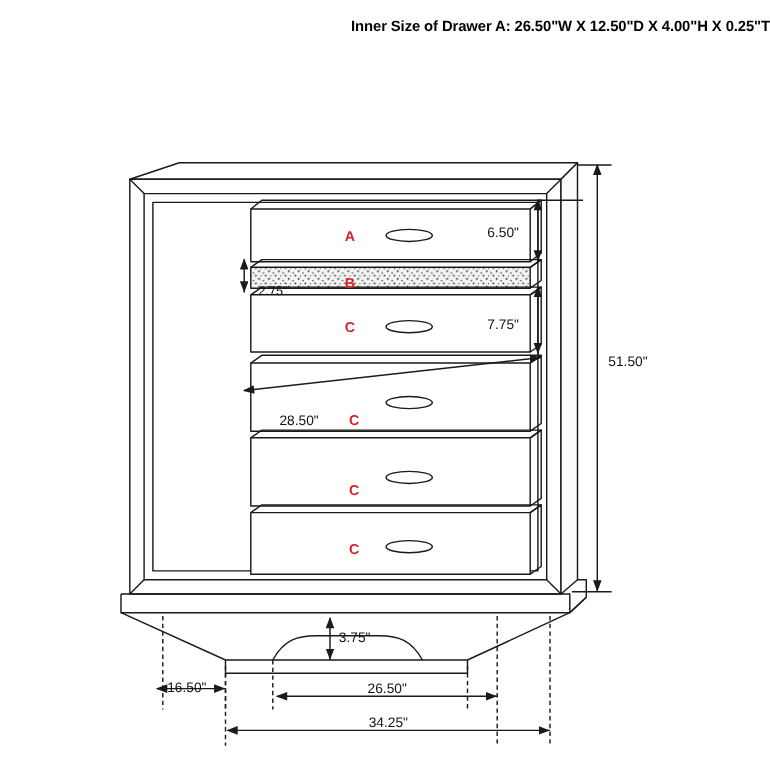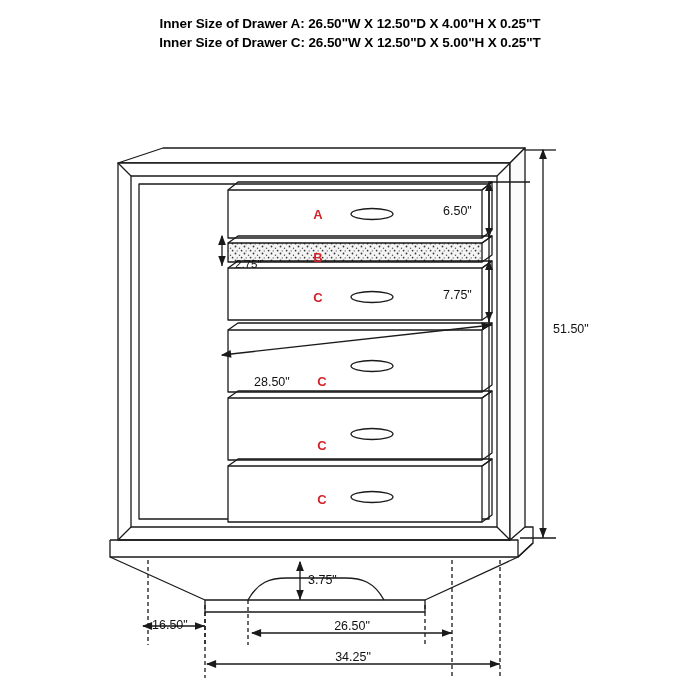--- a/index.html
+++ b/index.html
@@ -17,21 +17,21 @@
   #stage {
     position: relative;
     width: 700px;
     height: 700px;
   }
   .spec-block {
     position: absolute;
     left: 0;
     top: 14px;
     width: 700px;
-    text-align: center;
+    text-align: right;
   }
   .spec-line {
     font-size: 13.5px;
     font-weight: bold;
     color: #000;
     line-height: 19px;
     letter-spacing: -0.1px;
     white-space: nowrap;
   }
   svg.diagram {
@@ -58,21 +58,20 @@
     fill: #111;
   }
 </style>
 </head>
 <body>
 
 <div id="stage">
 
   <div class="spec-block">
     <div class="spec-line">Inner Size of Drawer A: 26.50"W X 12.50"D X 4.00"H X 0.25"T</div>
-    <div class="spec-line">Inner Size of Drawer C: 26.50"W X 12.50"D X 5.00"H X 0.25"T</div>
   </div>
 
   <svg class="diagram" viewBox="0 0 700 700">
     <defs>
       <marker id="arrEnd" markerWidth="9" markerHeight="9" refX="8" refY="3" orient="auto" markerUnits="strokeWidth">
         <path d="M0,0 L8,3 L0,6 z" fill="#1a1a1a"></path>
       </marker>
       <marker id="arrStart" markerWidth="9" markerHeight="9" refX="1" refY="3" orient="auto" markerUnits="strokeWidth">
         <path d="M8,0 L0,3 L8,6 z" fill="#1a1a1a"></path>
       </marker>

